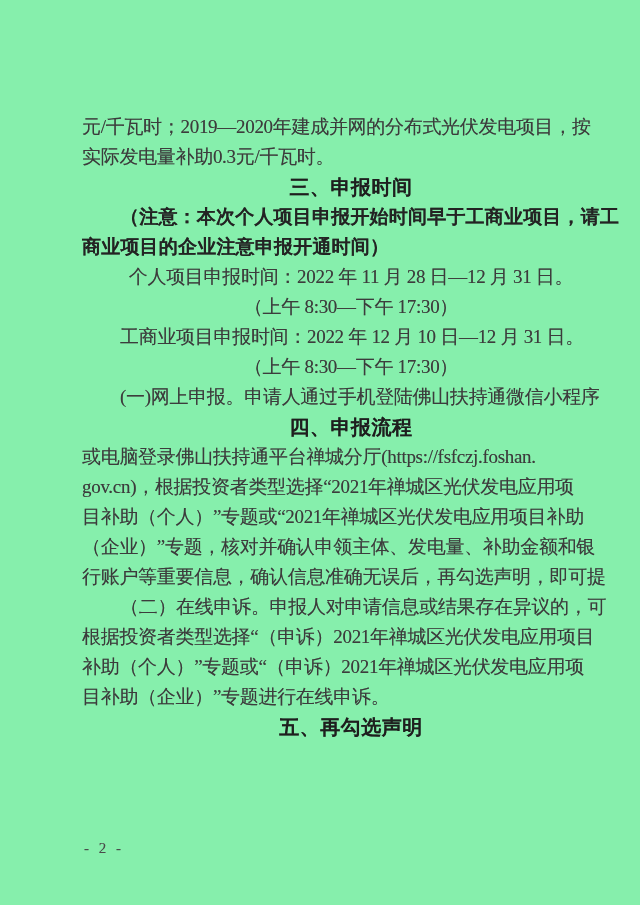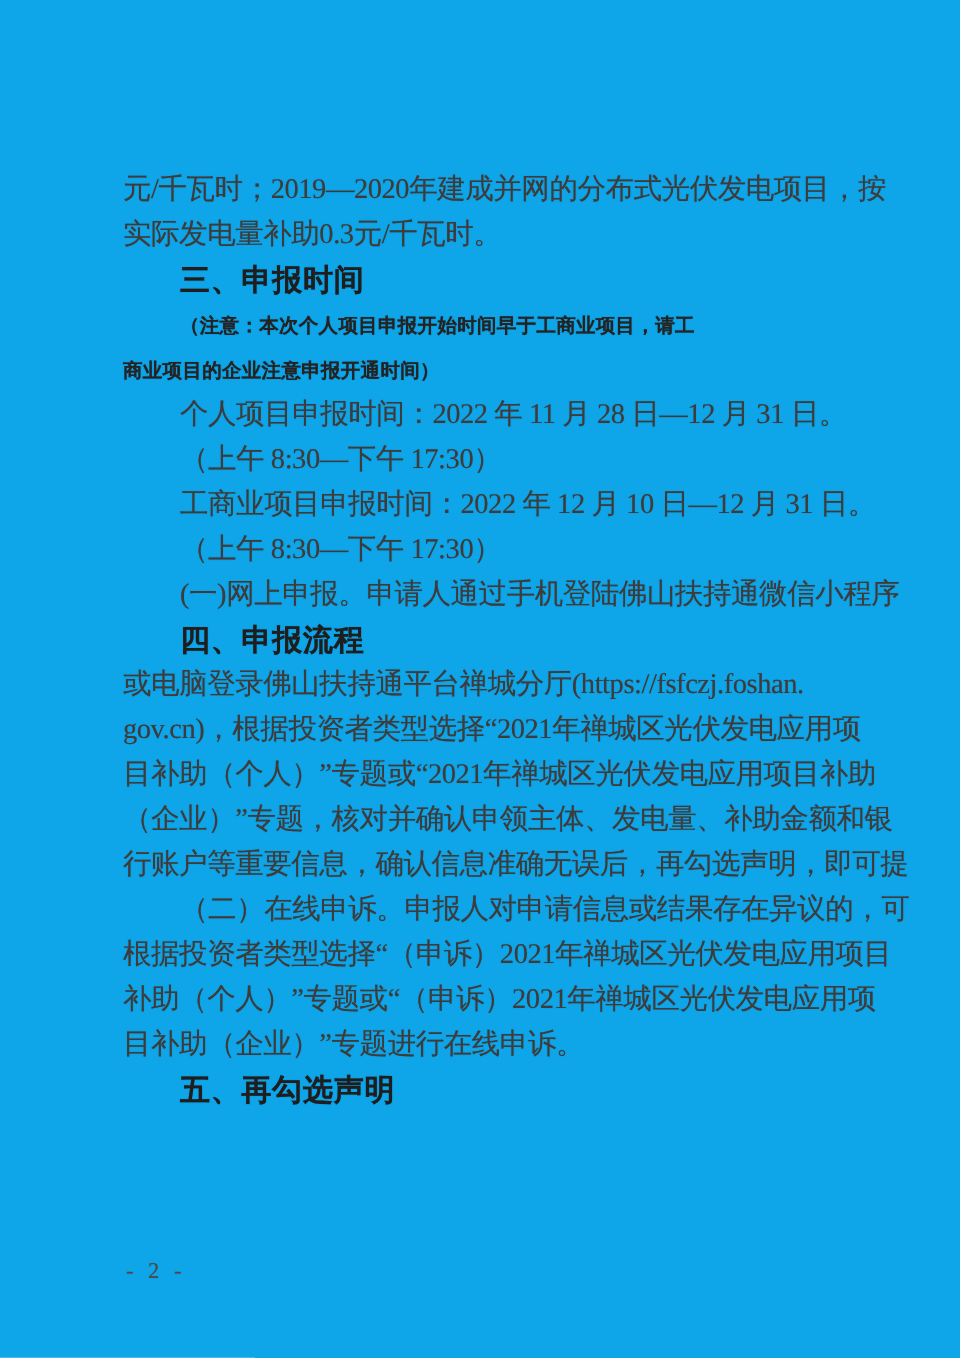--- a/index.html
+++ b/index.html
@@ -10,52 +10,53 @@
     width: 640px;
     height: 905px;
     position: relative;
     background: #fdfdfc;
     font-family: "Liberation Serif", serif;
     overflow: hidden;
   }
   .page {
     position: absolute;
     inset: 0;
-    background: #0ea5e9;
+    background: #86efac;
   }
   .doc-body {
     position: absolute;
     left: 82px;
     top: 112px;
     width: 500px;
   }
   .line {
     margin: 0;
     padding: 0;
     line-height: 30px;
     font-size: 19px;
     letter-spacing: -0.3px;
     color: #3c3c3c;
     white-space: nowrap;
     text-shadow: 0 0 0.6px rgba(70,70,70,0.55);
   }
   .indent {
     padding-left: 38px;
+    text-align: center;
   }
   .heading {
     font-family: "Liberation Sans", "DejaVu Sans", sans-serif;
     font-weight: bold;
     font-size: 20px;
     color: #1e1e1e;
     letter-spacing: 0.5px;
     text-shadow: 0 0 0.5px rgba(30,30,30,0.6);
   }
   .note {
     font-weight: bold;
-    font-size: 13px;
+    font-size: 19px;
     color: #232323;
     letter-spacing: 0.2px;
     text-shadow: 0 0 0.6px rgba(35,35,35,0.6);
   }
   .page-number {
     position: absolute;
     left: 84px;
     top: 840px;
     font-size: 15px;
     color: #4a4a4a;

